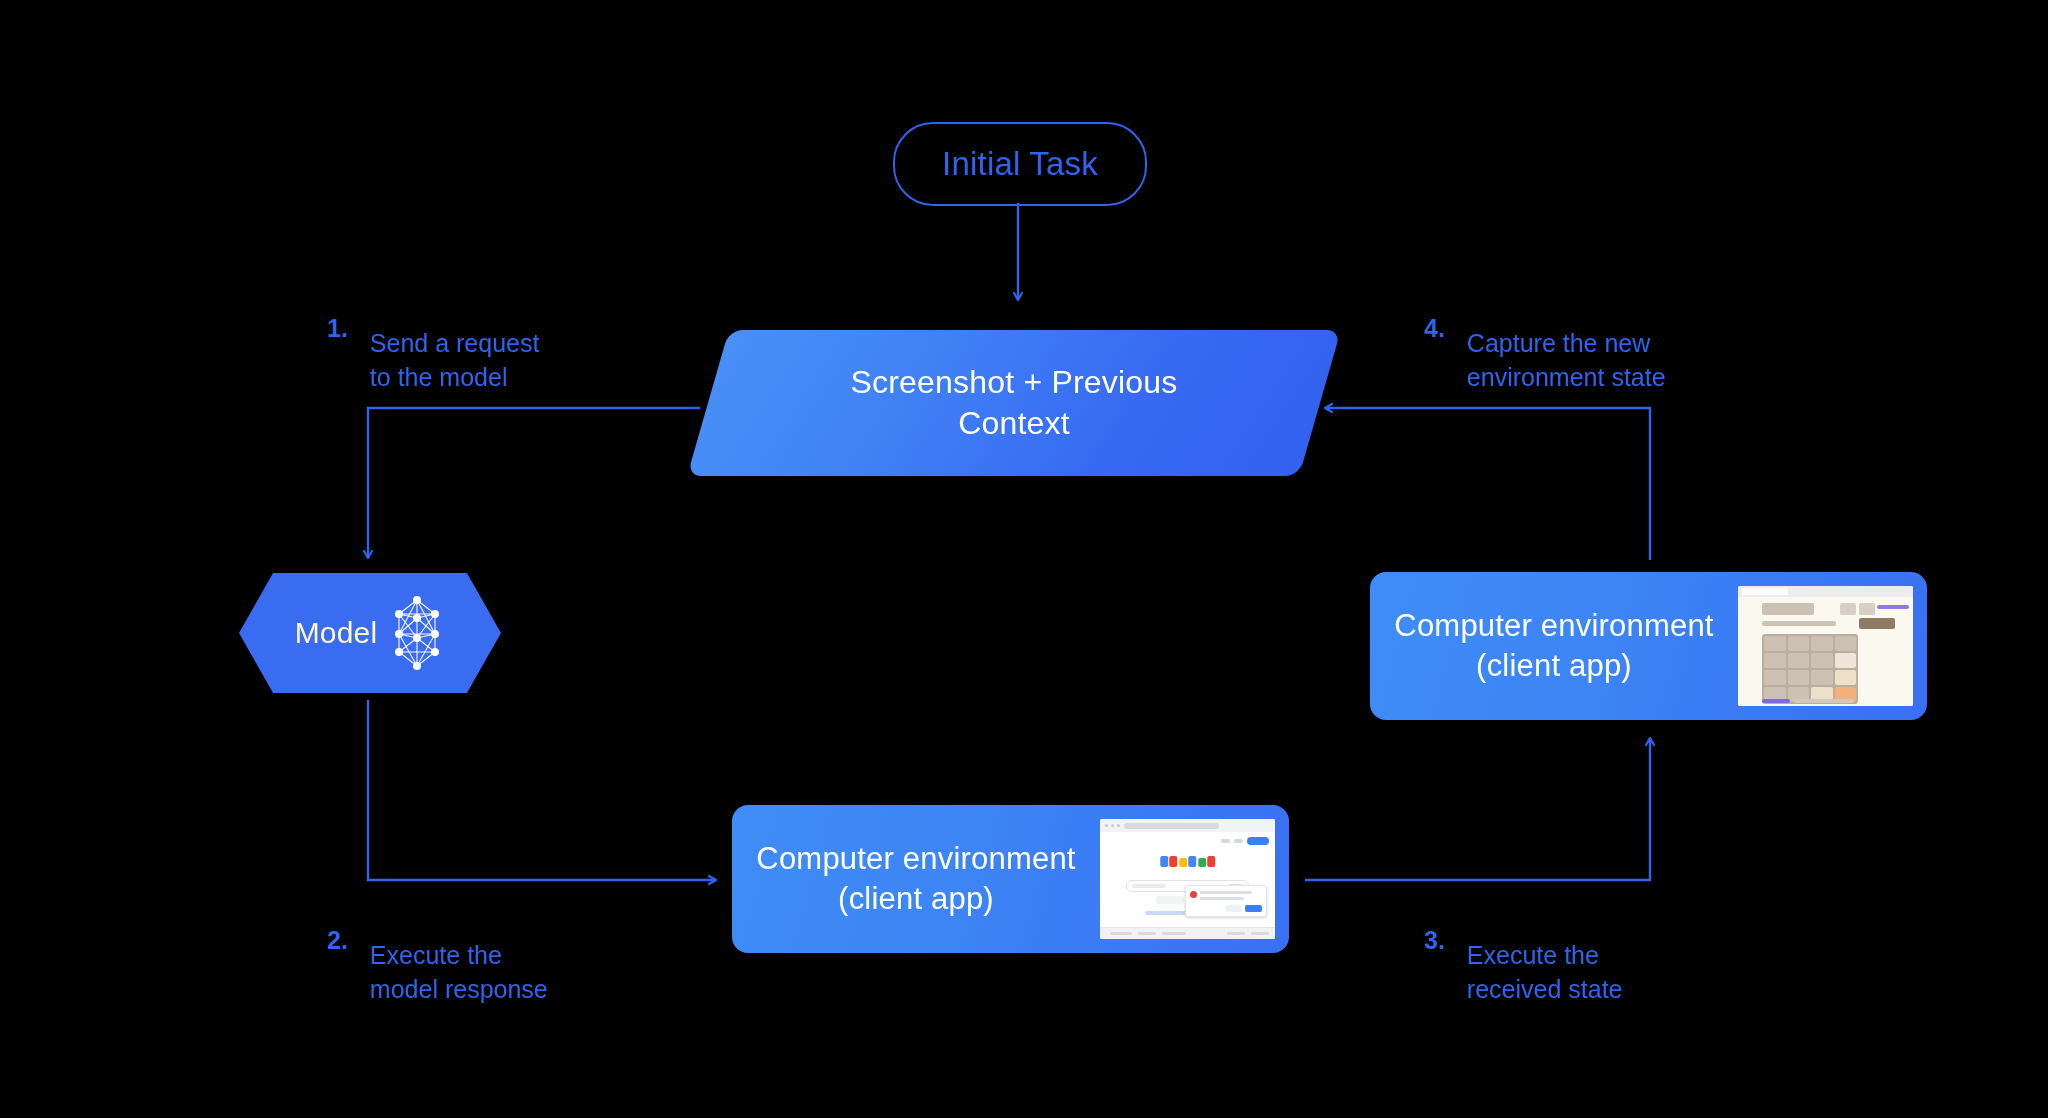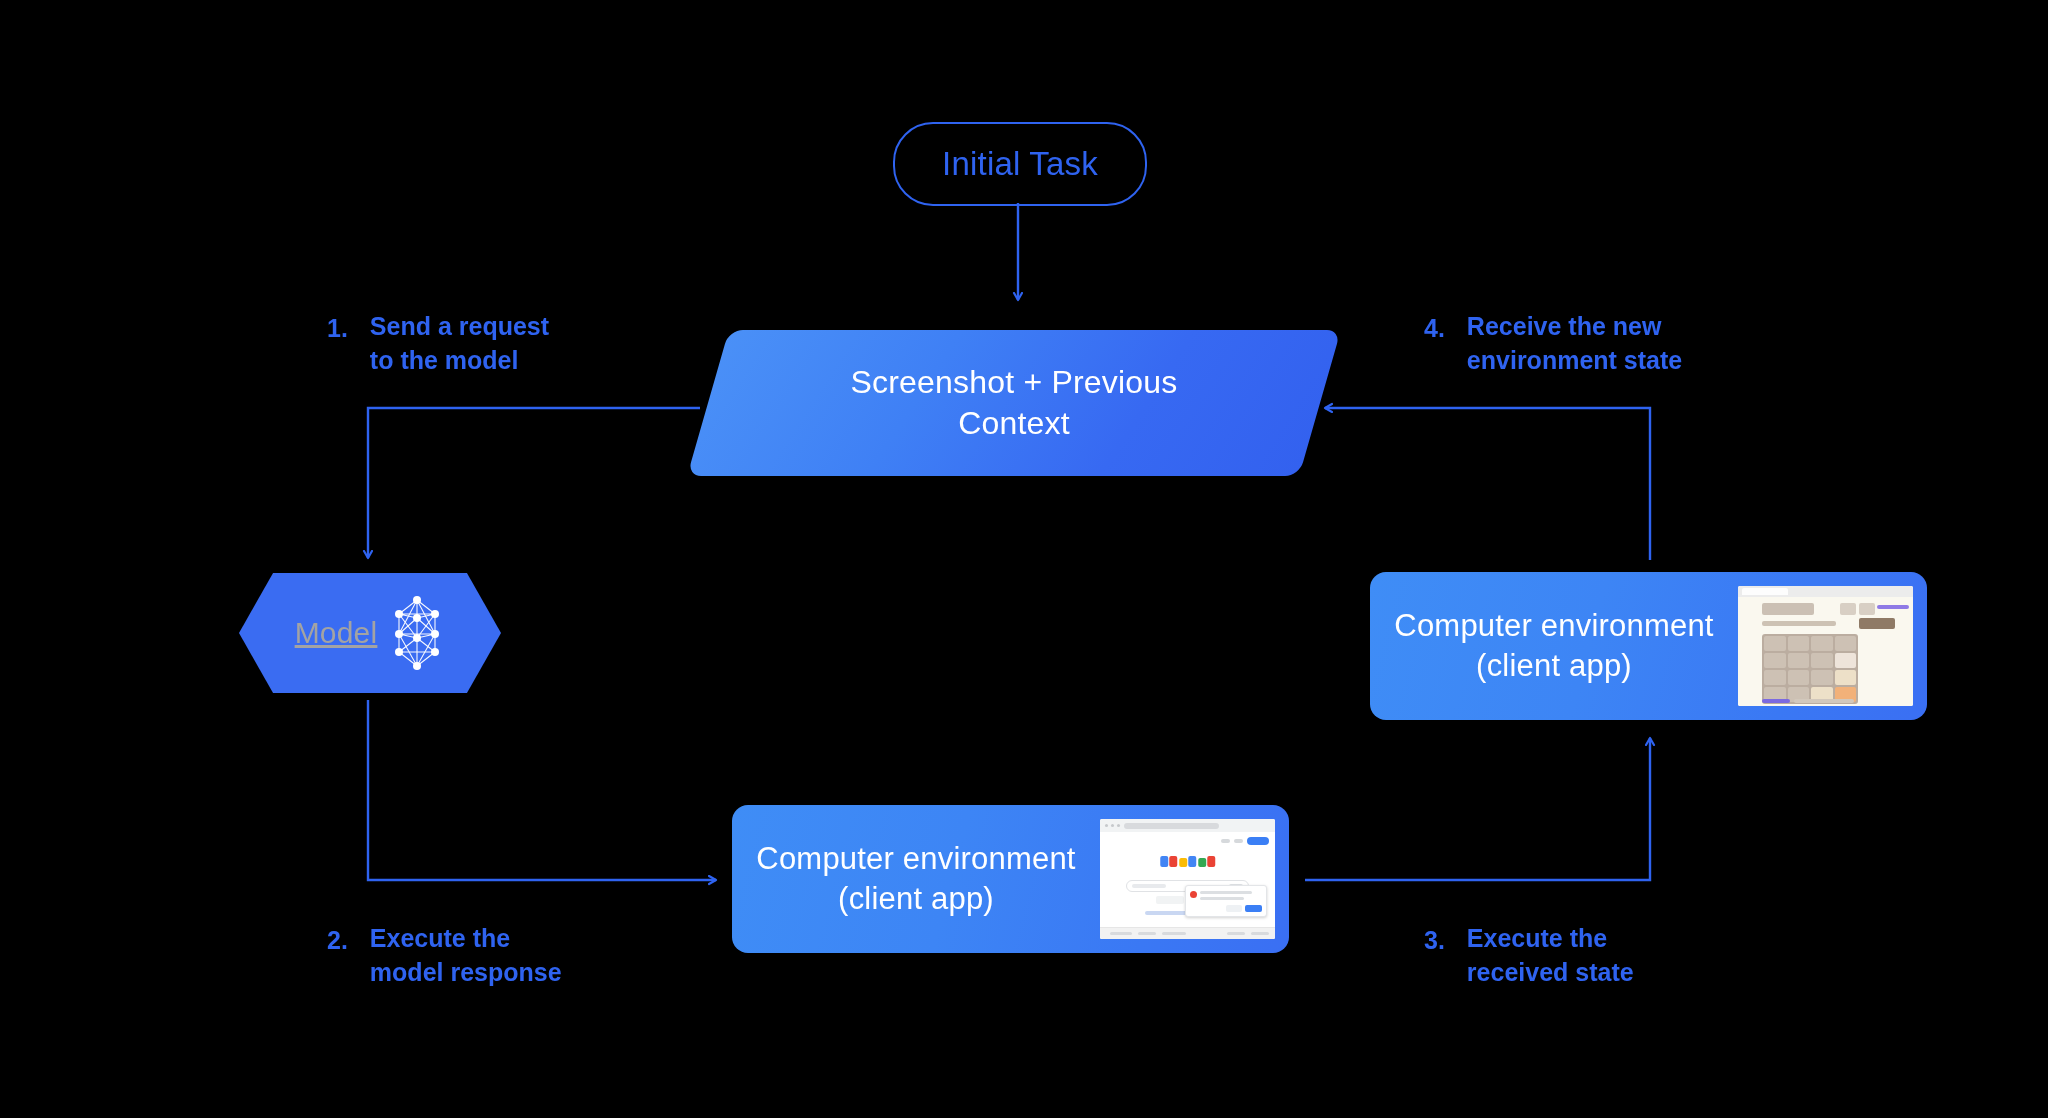--- a/index.html
+++ b/index.html
@@ -39,21 +39,21 @@
     left:239px;top:573px;width:262px;height:120px;
   }
   #model-node .hexbg{
     position:absolute;inset:0;background:#3a6cf2;
     clip-path:polygon(13% 0%,87% 0%,100% 50%,87% 100%,13% 100%,0% 50%);
     border-radius:6px;
   }
   #model-node .hexrow{
     position:absolute;inset:0;display:flex;align-items:center;justify-content:center;gap:12px;
   }
-  #model-node .mlabel{color:#a3a3a3;font-size:30px;letter-spacing:.2px;text-decoration:underline;}
+  #model-node .mlabel{color:#fef9c3;font-size:30px;letter-spacing:.2px;}
   #nn-icon{width:56px;height:78px;display:block;}
 
   
   .env-card{
     border-radius:16px;
     background:linear-gradient(105deg,#3f8df6 0%,#3d85f5 40%,#3a78f4 75%,#3a6ff3 100%);
     display:flex;align-items:center;
     overflow:hidden;
   }
   .env-card .env-label{
@@ -111,21 +111,21 @@
   .t-cell{background:#cdc1b4;border-radius:2px;}
   .t-cell.v2{background:#eee4da;}
   .t-cell.v4{background:#ede0c8;}
   .t-cell.v8{background:#f2b179;}
   .t-foot{position:absolute;left:24px;bottom:3px;width:28px;height:4px;background:#7b6ae0;border-radius:2px;}
   .t-foot2{position:absolute;left:56px;bottom:3px;width:60px;height:4px;background:#d2c8bc;border-radius:2px;}
 
   
   .step{display:flex;align-items:flex-start;gap:22px;color:#2f63f0;}
   .step .num{font-size:25px;font-weight:700;line-height:1.35;padding-top:2px;}
-  .step .txt{font-size:25px;font-weight:700;line-height:1.35;white-space:pre-line;}
+  .step .txt{font-size:25px;font-weight:400;line-height:1.35;white-space:pre-line;margin-top:17px;}
   #step-1{left:327px;top:310px;}
   #step-4{left:1424px;top:310px;}
   #step-2{left:327px;top:922px;}
   #step-3{left:1424px;top:922px;}
 
   svg.edge{position:absolute;left:0;top:0;width:2048px;height:1118px;overflow:visible;pointer-events:none;}
 </style>
 </head>
 <body>
 
@@ -286,21 +286,21 @@
     </div>
   </div>
 
   <div class="abs step" id="step-1">
     <span class="num">1.</span>
     <span class="txt">Send a request
 to the model</span>
   </div>
   <div class="abs step" id="step-4">
     <span class="num">4.</span>
-    <span class="txt">Receive the new
+    <span class="txt">Capture the new
 environment state</span>
   </div>
   <div class="abs step" id="step-2">
     <span class="num">2.</span>
     <span class="txt">Execute the
 model response</span>
   </div>
   <div class="abs step" id="step-3">
     <span class="num">3.</span>
     <span class="txt">Execute the

